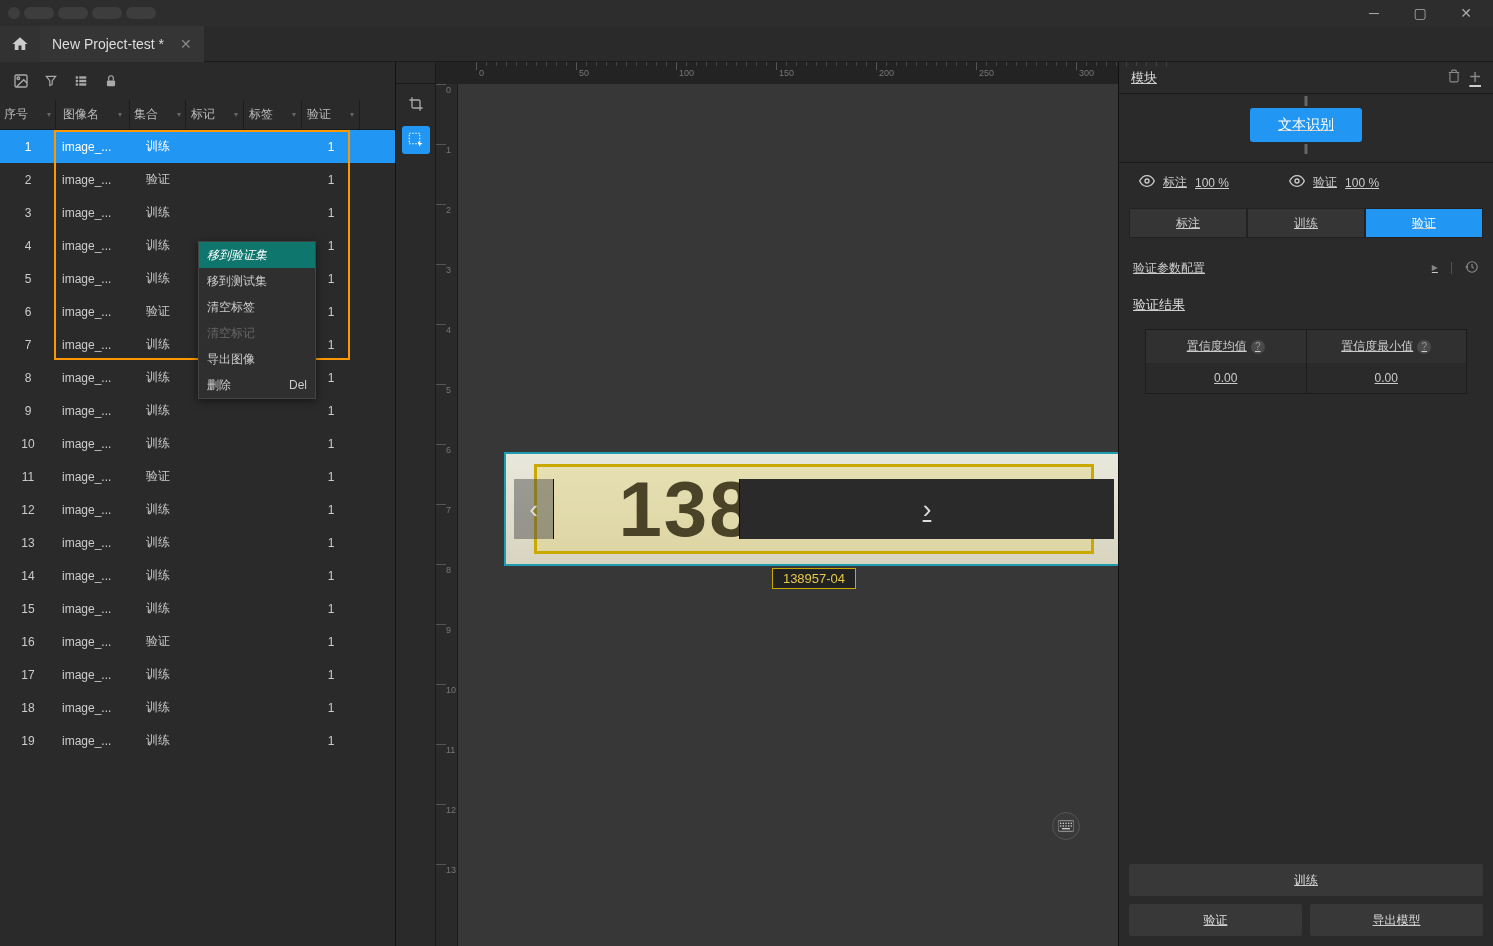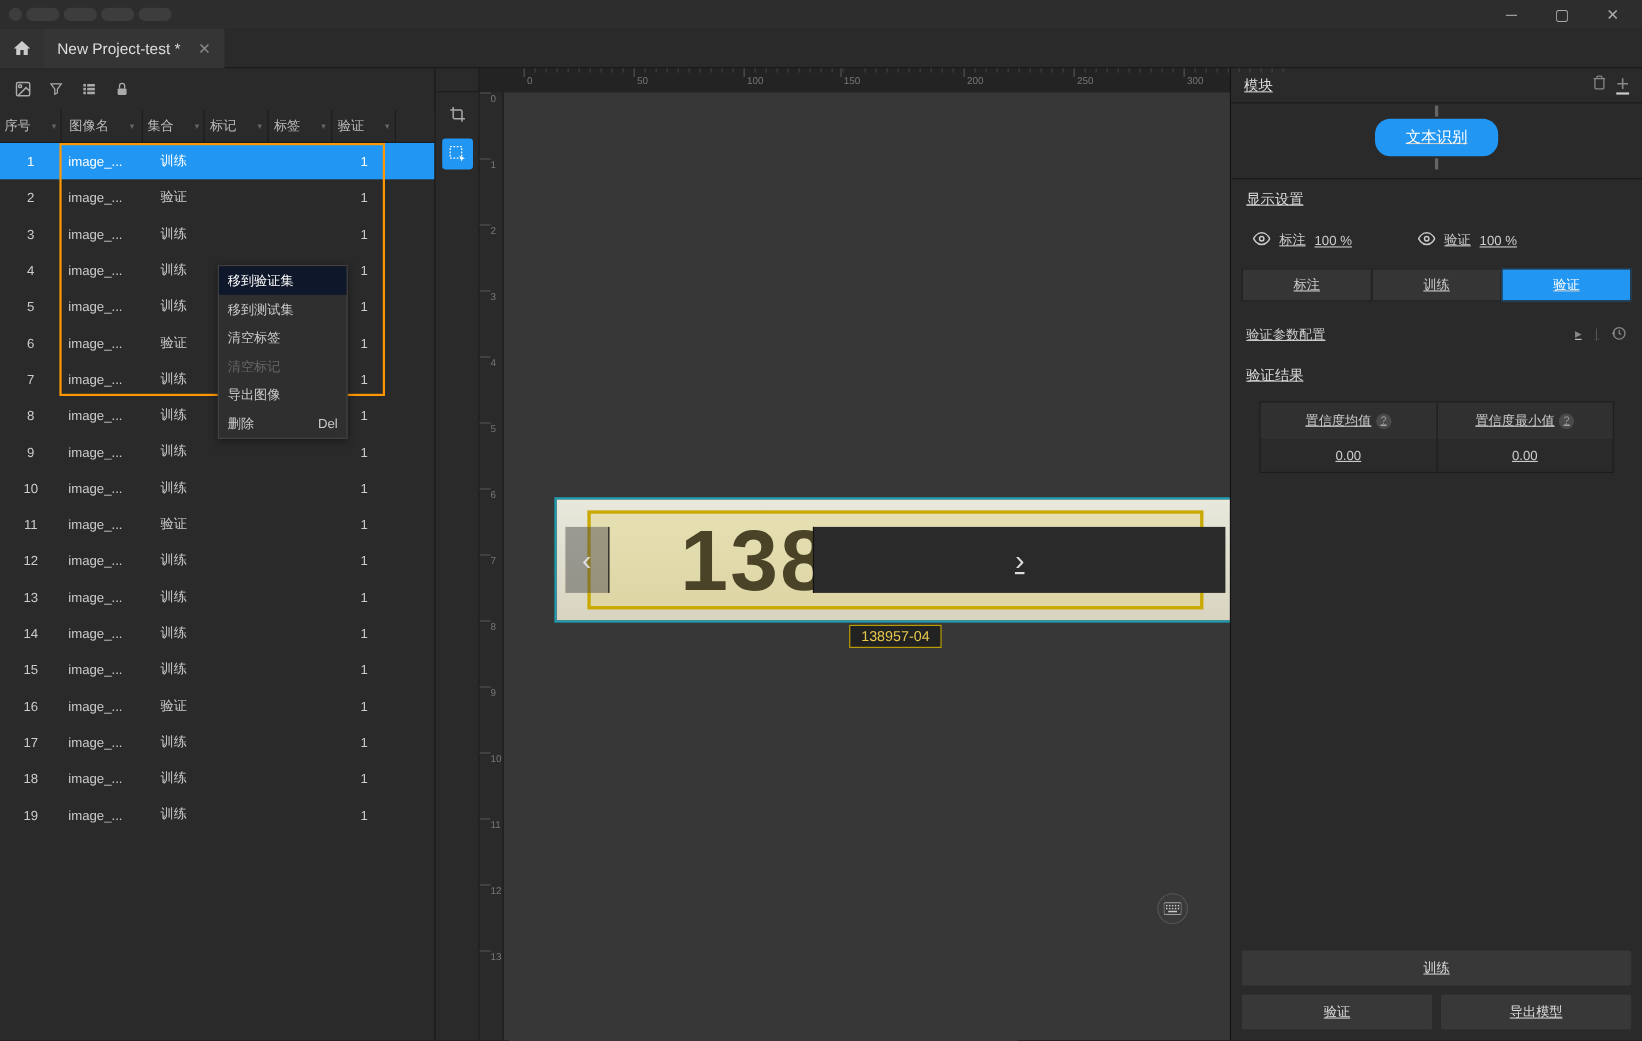--- a/index.html
+++ b/index.html
@@ -49,21 +49,21 @@
 .tr.selected { background: #2196f3; color: #fff; }
 .td { display: flex; align-items: center; justify-content: center; overflow: hidden; white-space: nowrap; }
 .td.c-name { justify-content: flex-start; padding-left: 6px; }
 
 
 .orange-box { position: absolute; left: 54px; top: 0px; width: 296px; height: 230px; border: 2px solid #ff9800; pointer-events: none; z-index: 5; }
 
 
 .ctx-menu { position: absolute; left: 198px; top: 179px; width: 118px; background: #2f2f2f; border: 1px solid #444; z-index: 20; box-shadow: 0 2px 8px rgba(0,0,0,0.5); }
 .ctx-item { height: 26px; display: flex; align-items: center; padding: 0 8px; color: #ccc; font-size: 12px; justify-content: space-between; }
-.ctx-item.hl { background: #0f172a; color: #fff; }
+.ctx-item.hl { background: #0f766e; color: #fff; font-style: italic; }
 .ctx-item.disabled { color: #666; }
 
 
 .left-bottom { border-top: 1px solid #1a1a1a; padding: 10px; }
 .lb-label { color: #bbb; margin-bottom: 10px; }
 .progress { height: 14px; background: #1a1a1a; position: relative; }
 .progress-bar { height: 100%; background: #2196f3; width: 100%; }
 .progress-text { position: absolute; left: 50%; top: 50%; transform: translate(-50%, -50%); color: #fff; font-size: 11px; }
 
 
@@ -91,21 +91,21 @@
 .ocr-label { margin: 2px auto 0; width: fit-content; background: #222; border: 1px solid #c9a800; color: #e6c84a; padding: 2px 10px; font-size: 13px; }
 
 .kb-icon { position: absolute; right: 38px; bottom: 106px; width: 28px; height: 28px; background: #3a3a3a; border-radius: 50%; display: flex; align-items: center; justify-content: center; color: #ccc; font-size: 14px; border: 1px solid #555; }
 
 
 .right { width: 375px; background: #2a2a2a; display: flex; flex-direction: column; border-left: 1px solid #111; text-decoration: underline; }
 .r-header { height: 32px; display: flex; align-items: center; padding: 0 12px; border-bottom: 1px solid #1a1a1a; }
 .r-header .title { flex: 1; color: #ddd; font-size: 13px; }
 .r-header .ic { color: #888; font-size: 16px; margin-left: 8px; }
 .chip-row { display: flex; justify-content: center; padding: 14px 0 20px; }
-.chip { background: #2196f3; color: #fff; padding: 8px 28px; border-radius: 14px; font-size: 14px; position: relative; }
+.chip { background: #2196f3; color: #fff; padding: 8px 28px; border-radius: 3px; font-size: 14px; position: relative; }
 .chip::before, .chip::after { content: ''; position: absolute; width: 3px; height: 10px; background: #666; left: 50%; transform: translateX(-50%); }
 .chip::before { top: -12px; }
 .chip::after { bottom: -12px; }
 .section { border-top: 1px solid #1a1a1a; }
 .section-h { height: 36px; display: flex; align-items: center; padding: 0 14px; color: #ddd; font-size: 13px; }
 .vis-row { display: flex; padding: 10px 20px 16px; gap: 60px; }
 .vis-item { display: flex; align-items: center; gap: 8px; color: #ccc; }
 .eye { font-size: 14px; }
 .seg { display: flex; margin: 0 10px 12px; }
 .seg-btn { flex: 1; height: 30px; background: #353535; display: flex; align-items: center; justify-content: center; color: #ccc; border: 1px solid #222; }
@@ -430,21 +430,21 @@
             <div class="ruler-tick" style="left: 200px;">100</div>
             <div class="ruler-minor" style="left: 210px;"></div>
             <div class="ruler-minor" style="left: 220px;"></div>
             <div class="ruler-minor" style="left: 230px;"></div>
             <div class="ruler-minor" style="left: 240px;"></div>
             <div class="ruler-minor" style="left: 250px;"></div>
             <div class="ruler-minor" style="left: 260px;"></div>
             <div class="ruler-minor" style="left: 270px;"></div>
             <div class="ruler-minor" style="left: 280px;"></div>
             <div class="ruler-minor" style="left: 290px;"></div>
-            <div class="ruler-tick" style="left: 288px;">150</div>
+            <div class="ruler-tick" style="left: 300px;">150</div>
             <div class="ruler-minor" style="left: 310px;"></div>
             <div class="ruler-minor" style="left: 320px;"></div>
             <div class="ruler-minor" style="left: 330px;"></div>
             <div class="ruler-minor" style="left: 340px;"></div>
             <div class="ruler-minor" style="left: 350px;"></div>
             <div class="ruler-minor" style="left: 360px;"></div>
             <div class="ruler-minor" style="left: 370px;"></div>
             <div class="ruler-minor" style="left: 380px;"></div>
             <div class="ruler-minor" style="left: 390px;"></div>
             <div class="ruler-tick" style="left: 400px;">200</div>
@@ -547,21 +547,20 @@
           <svg width="14" height="14" viewBox="0 0 24 24" fill="none" stroke="#888" stroke-width="2">
               <path d="M3 6h18M8 6V4a2 2 0 012-2h4a2 2 0 012 2v2m3 0v14a2 2 0 01-2 2H7a2 2 0 01-2-2V6"></path>
             </svg>
         </span>
         <span class="ic" style="font-size:20px;">+</span>
       </div>
       <div class="chip-row">
         <div class="chip"><span>文本识别</span></div>
       </div>
       <div class="section">
-        <div class="section-h">显示设置</div>
         <div class="vis-row">
           <div class="vis-item">
             <span class="eye">
               <svg width="16" height="16" viewBox="0 0 24 24" fill="none" stroke="#ccc" stroke-width="2">
                   <path d="M1 12s4-8 11-8 11 8 11 8-4 8-11 8-11-8-11-8z"></path>
                   <circle cx="12" cy="12" r="3"></circle>
                 </svg>
             </span>
             <span>标注</span>
             <span>100 %</span>

